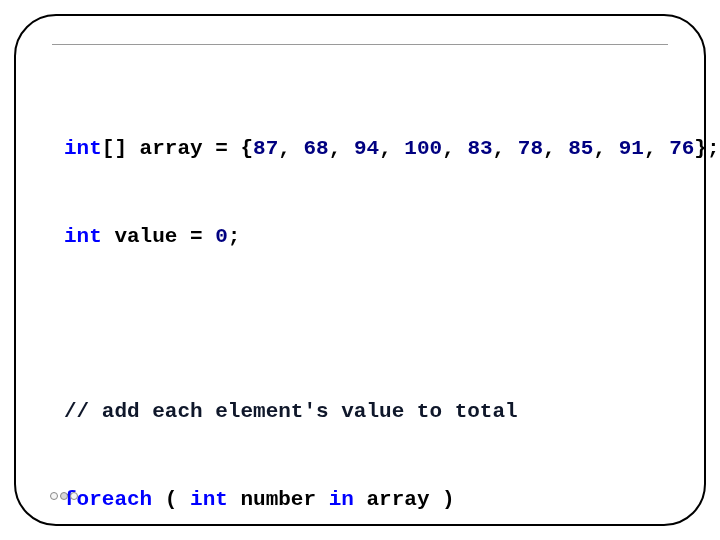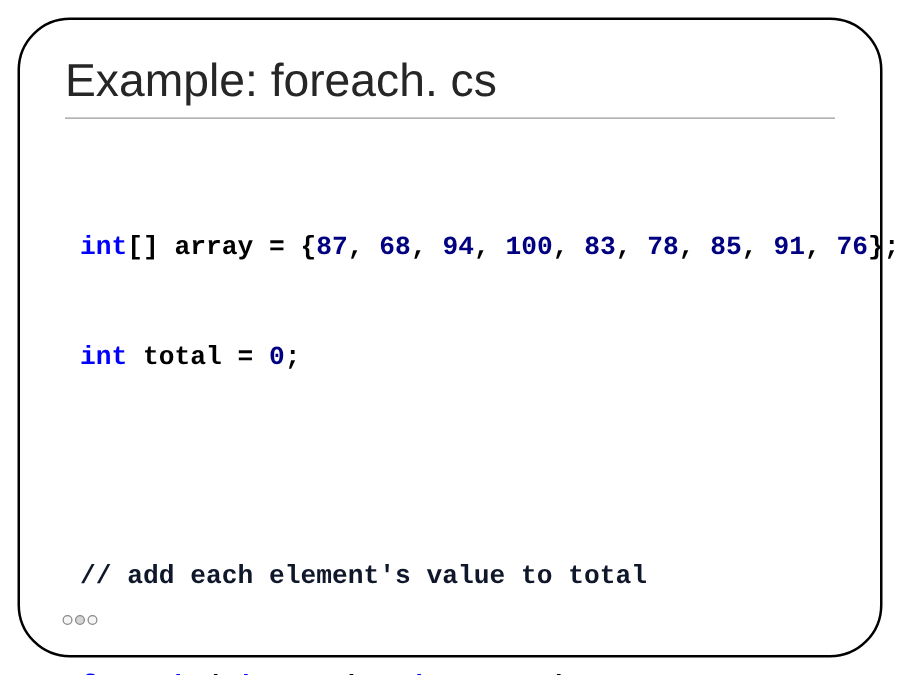--- a/index.html
+++ b/index.html
@@ -67,26 +67,25 @@
     background: #f5f5f5;
   }
   .nav-dot.filled {
     background: #d6d6d6;
   }
 </style>
 </head>
 <body>
 
 <div class="slide-frame">
-  <h1 class="title">Example: foreach. cs</h1>
   <hr class="title-rule">
 
   <div class="code-block">
     <span class="code-line"><span class="kw-blue">int</span><span>[] array = {</span><span class="lit-navy">87</span><span>, </span><span class="lit-navy">68</span><span>, </span><span class="lit-navy">94</span><span>, </span><span class="lit-navy">100</span><span>, </span><span class="lit-navy">83</span><span>, </span><span class="lit-navy">78</span><span>, </span><span class="lit-navy">85</span><span>, </span><span class="lit-navy">91</span><span>, </span><span class="lit-navy">76</span><span>};</span></span>
-    <span class="code-line"><span class="kw-blue">int</span><span> total = </span><span class="lit-navy">0</span><span>;</span></span>
+    <span class="code-line"><span class="kw-blue">int</span><span> value = </span><span class="lit-navy">0</span><span>;</span></span>
     <span class="code-spacer"></span>
     <span class="code-line cm-green">// add each element's value to total</span>
     <span class="code-line"><span class="kw-blue">foreach</span><span> ( </span><span class="kw-blue">int</span><span> number </span><span class="kw-blue">in</span><span> array )</span></span>
     
   </div>
 
   <div class="nav-dots">
     <span class="nav-dot"></span>
     <span class="nav-dot filled"></span>
     <span class="nav-dot"></span>

